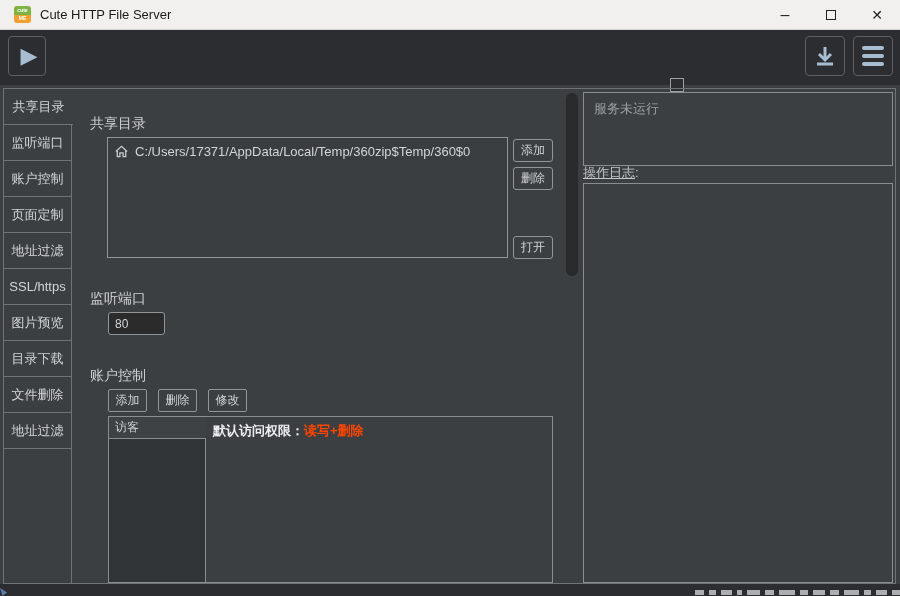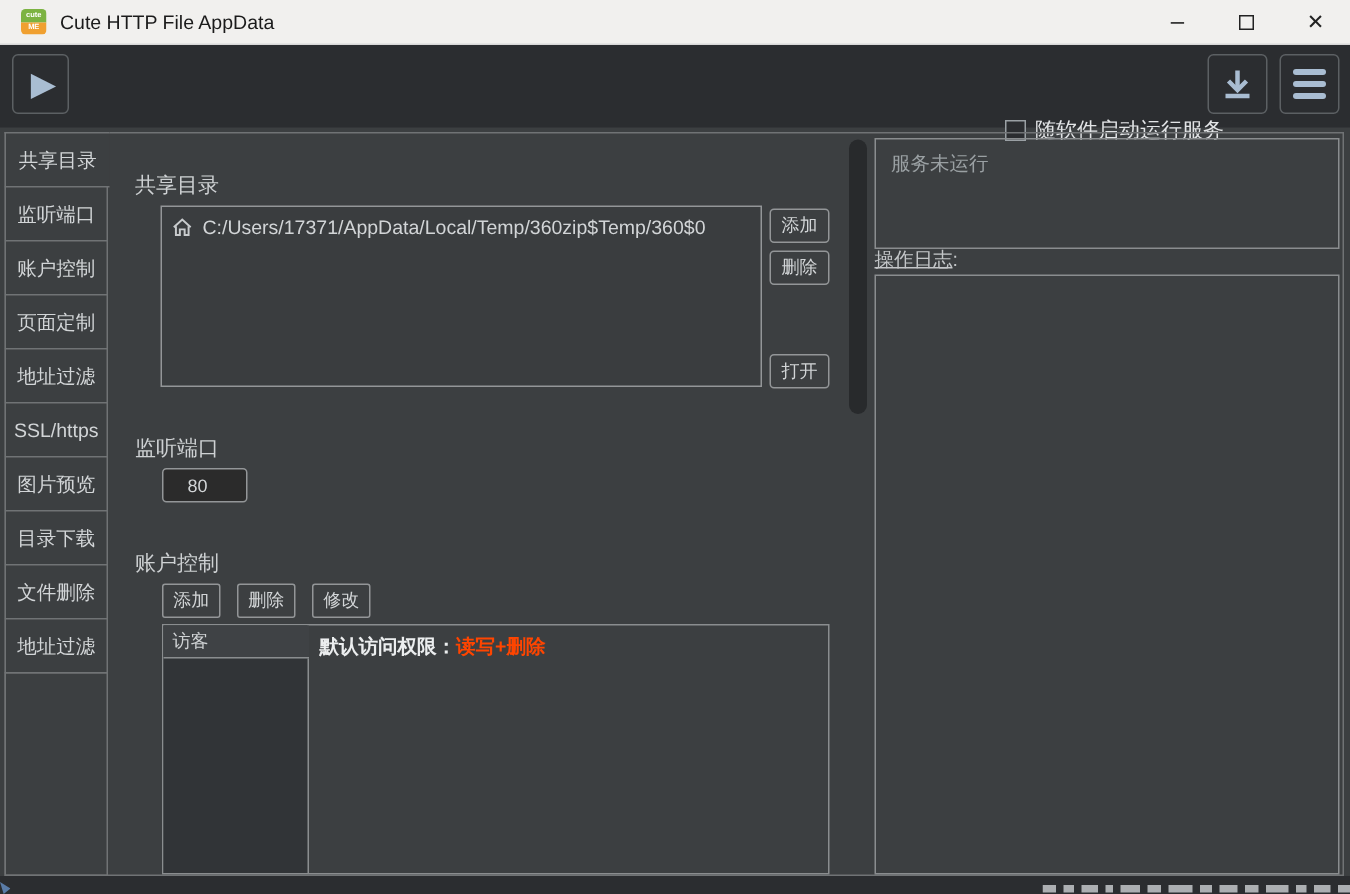--- a/index.html
+++ b/index.html
@@ -52,21 +52,21 @@
   
   .sec-label { position:absolute; color:#ced1d3; font-size:14px; }
   .listbox { position:absolute; left:107px; top:137px; width:401px; height:121px;
     border:1px solid #939698; background:#3a3d3f; padding:6px 6px; }
   .listitem { display:flex; align-items:center; gap:6px; color:#d2d5d7; font-size:13px; white-space:nowrap; }
   .sbtn { position:absolute; width:40px; height:23px; border:1px solid #939698; border-radius:3px;
     background:transparent; color:#d2d5d7; font-size:12px; display:flex; align-items:center;
     justify-content:center; font-family:inherit; }
   .port-input { position:absolute; left:108px; top:312px; width:57px; height:23px;
     background:#2b2b2b; border:1px solid #939698; border-radius:3px; color:#d2d5d7;
-    font-size:12px; padding:0 16px; font-family:inherit; outline:none; }
+    font-size:12px; padding:0 6px; font-family:inherit; outline:none; }
   .abtn { position:absolute; top:389px; width:39px; height:23px; border:1px solid #939698;
     border-radius:2px; background:transparent; color:#d2d5d7; font-size:12px;
     display:flex; align-items:center; justify-content:center; font-family:inherit; }
   .acct-table { position:absolute; left:108px; top:416px; width:445px; height:167px;
     border:1px solid #8a8d8f; background:#3c3f41; }
   .acct-col { position:absolute; left:0; top:0; width:97px; height:100%;
     background:#313437; border-right:1px solid #8a8d8f; }
   .acct-header { position:absolute; left:0; top:0; width:97px; height:22px;
     background:#3f4245; border-bottom:1px solid #8a8d8f; color:#cfd2d4; font-size:12px;
     display:flex; align-items:center; padding-left:6px; }
@@ -91,41 +91,40 @@
     background:#5a7ca8; clip-path:polygon(0 0, 100% 55%, 35% 100%); }
 </style>
 </head>
 <body>
 
 <div class="titlebar">
   <div class="appicon">
     <div class="half top">cute</div>
     <div class="half bot">ME</div>
   </div>
-  <div class="apptitle">Cute HTTP File AppData</div>
+  <div class="apptitle">Cute HTTP File Server</div>
   <div class="wincontrols">
     <div class="winbtn">
       <span class="min-glyph">–</span>
     </div>
     <div class="winbtn">
       <span class="max-glyph"></span>
     </div>
     <div class="winbtn">
       <span>✕</span>
     </div>
   </div>
 </div>
 
 <div class="toolbar">
   <div class="toolbtn play-btn">
     <span class="play-glyph">▶</span>
   </div>
   <div class="autostart">
     <span class="checkbox"></span>
-    <span class="autostart-label">随软件启动运行服务</span>
   </div>
   <div class="toolbtn dl-btn">
     <svg width="22" height="22" viewBox="0 0 22 22">
       <path d="M11 2 L11 13" stroke="#a9bdd2" stroke-width="3" fill="none"></path>
       <path d="M5 9 L11 15 L17 9" stroke="#a9bdd2" stroke-width="3" fill="none" stroke-linejoin="miter"></path>
       <path d="M3 19 L19 19" stroke="#a9bdd2" stroke-width="3" fill="none"></path>
     </svg>
   </div>
   <div class="toolbtn menu-btn">
     <span class="bars">

